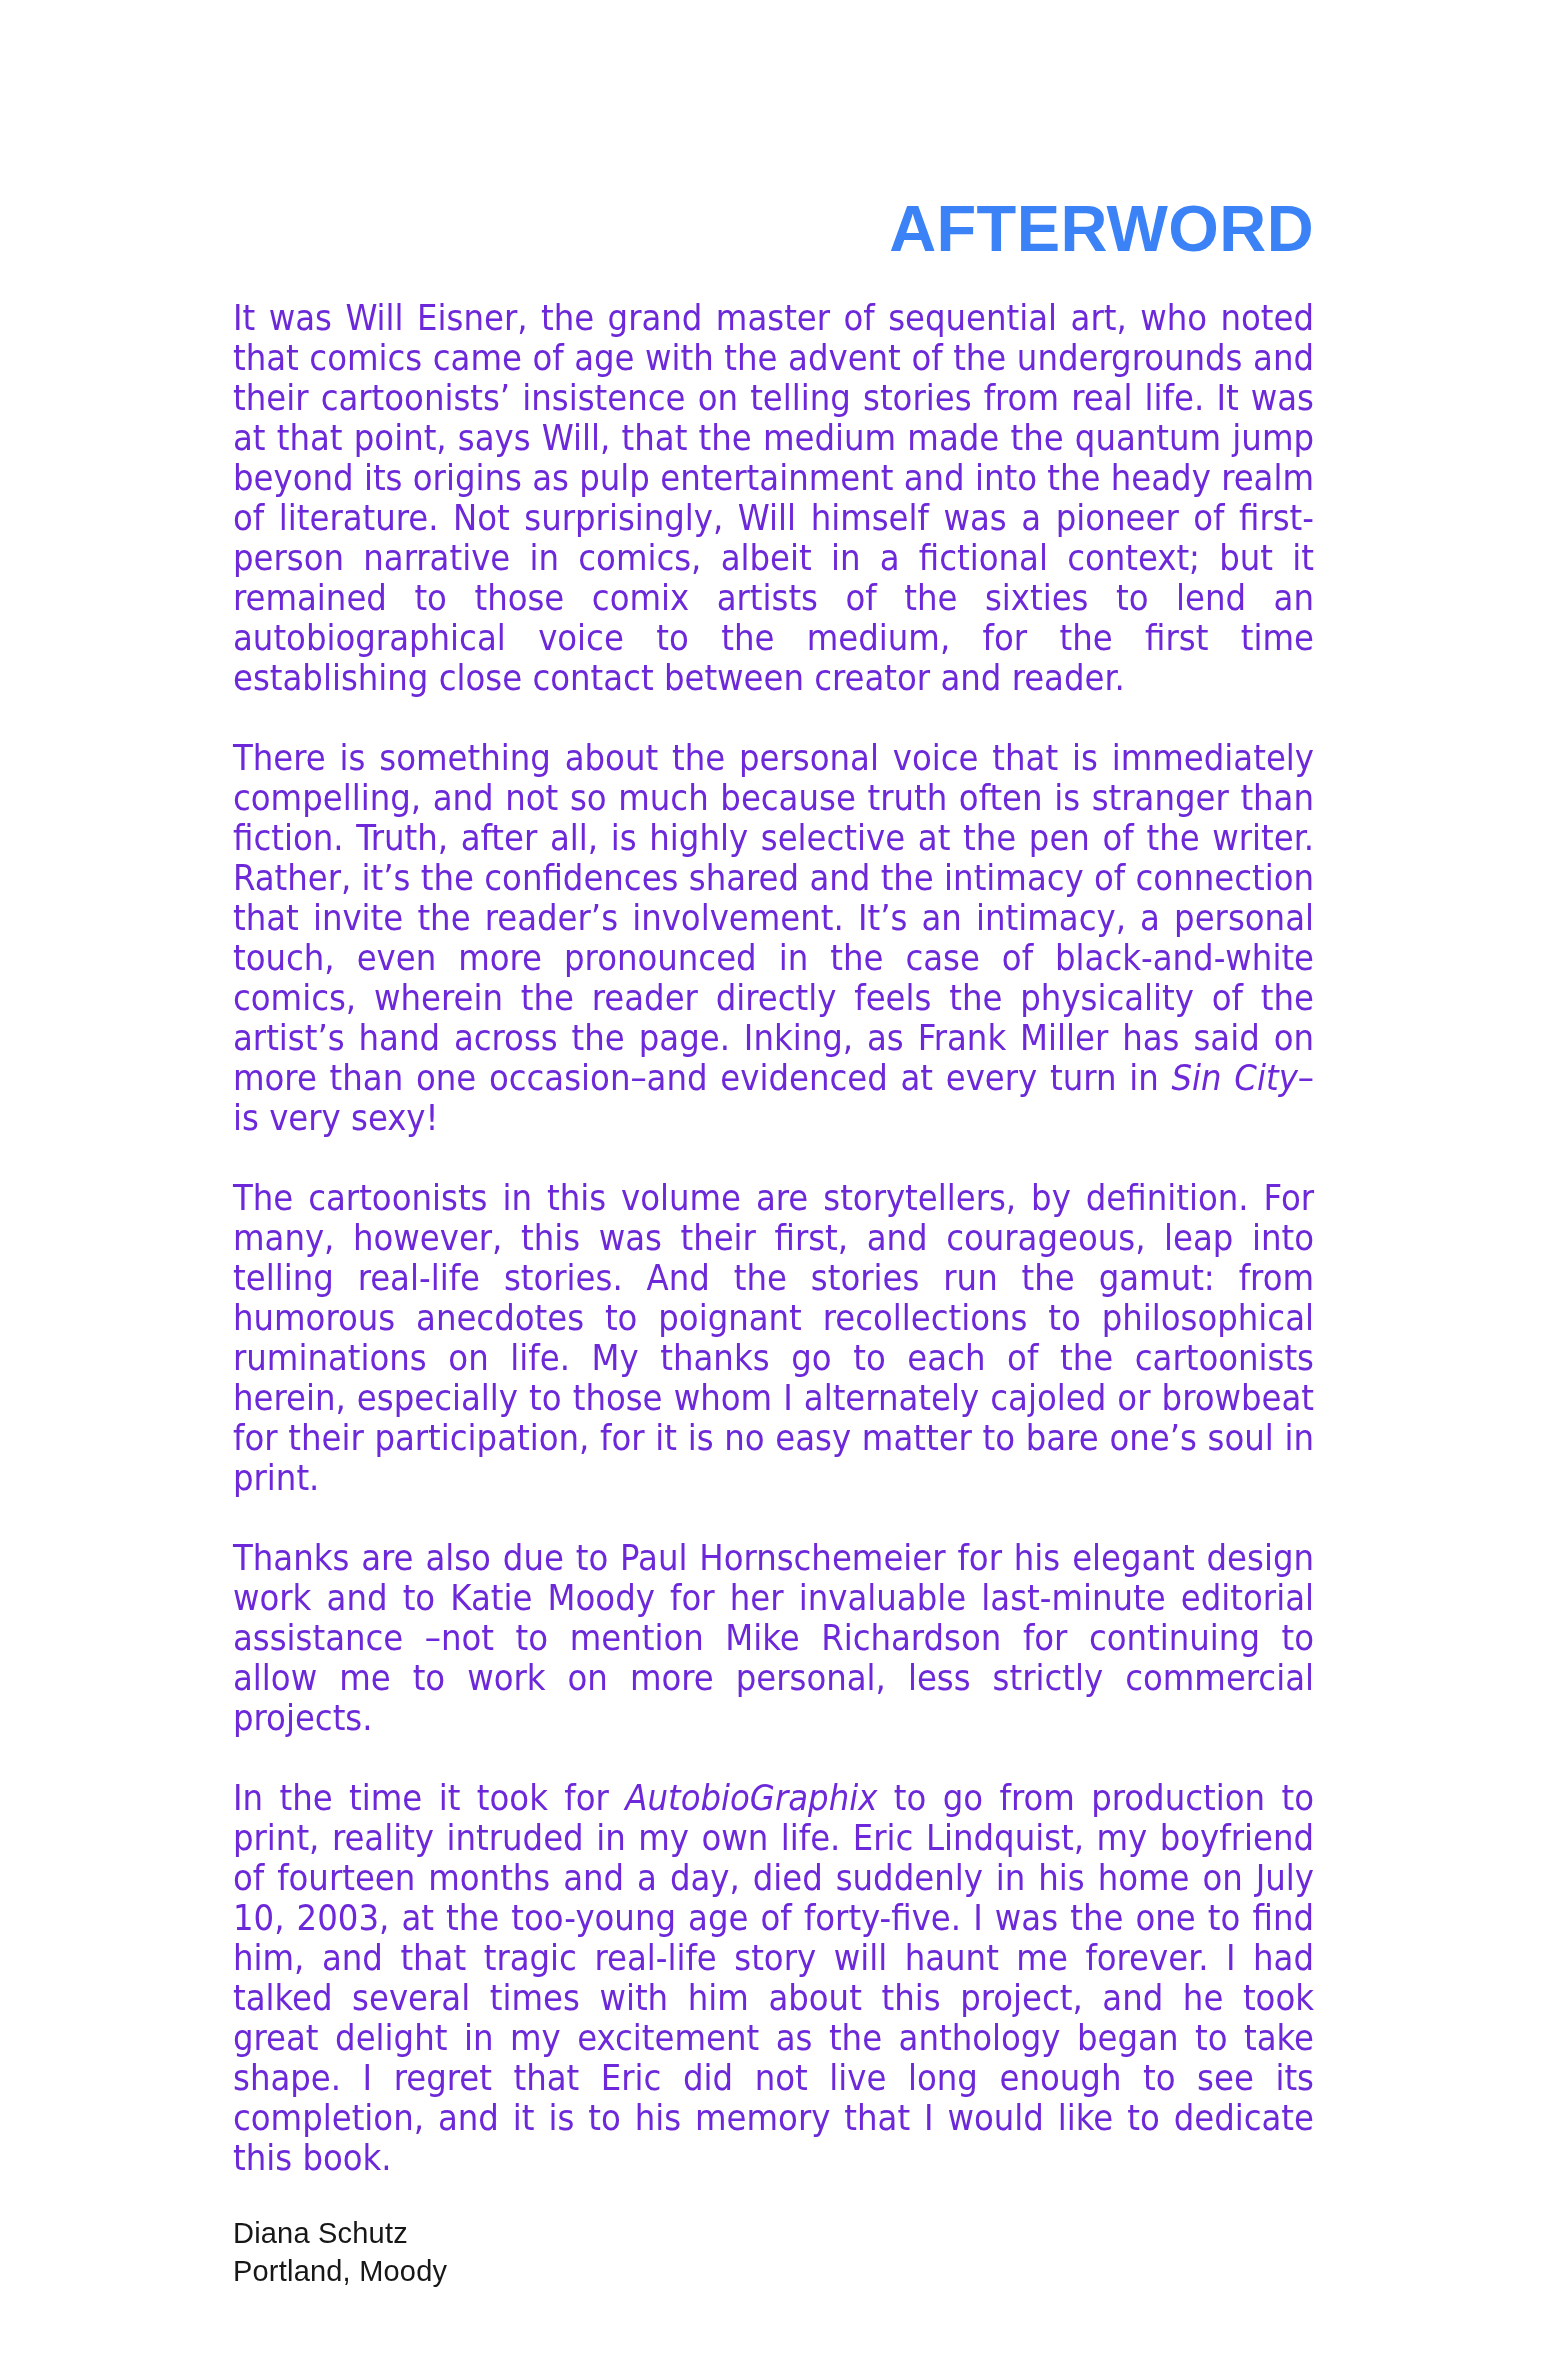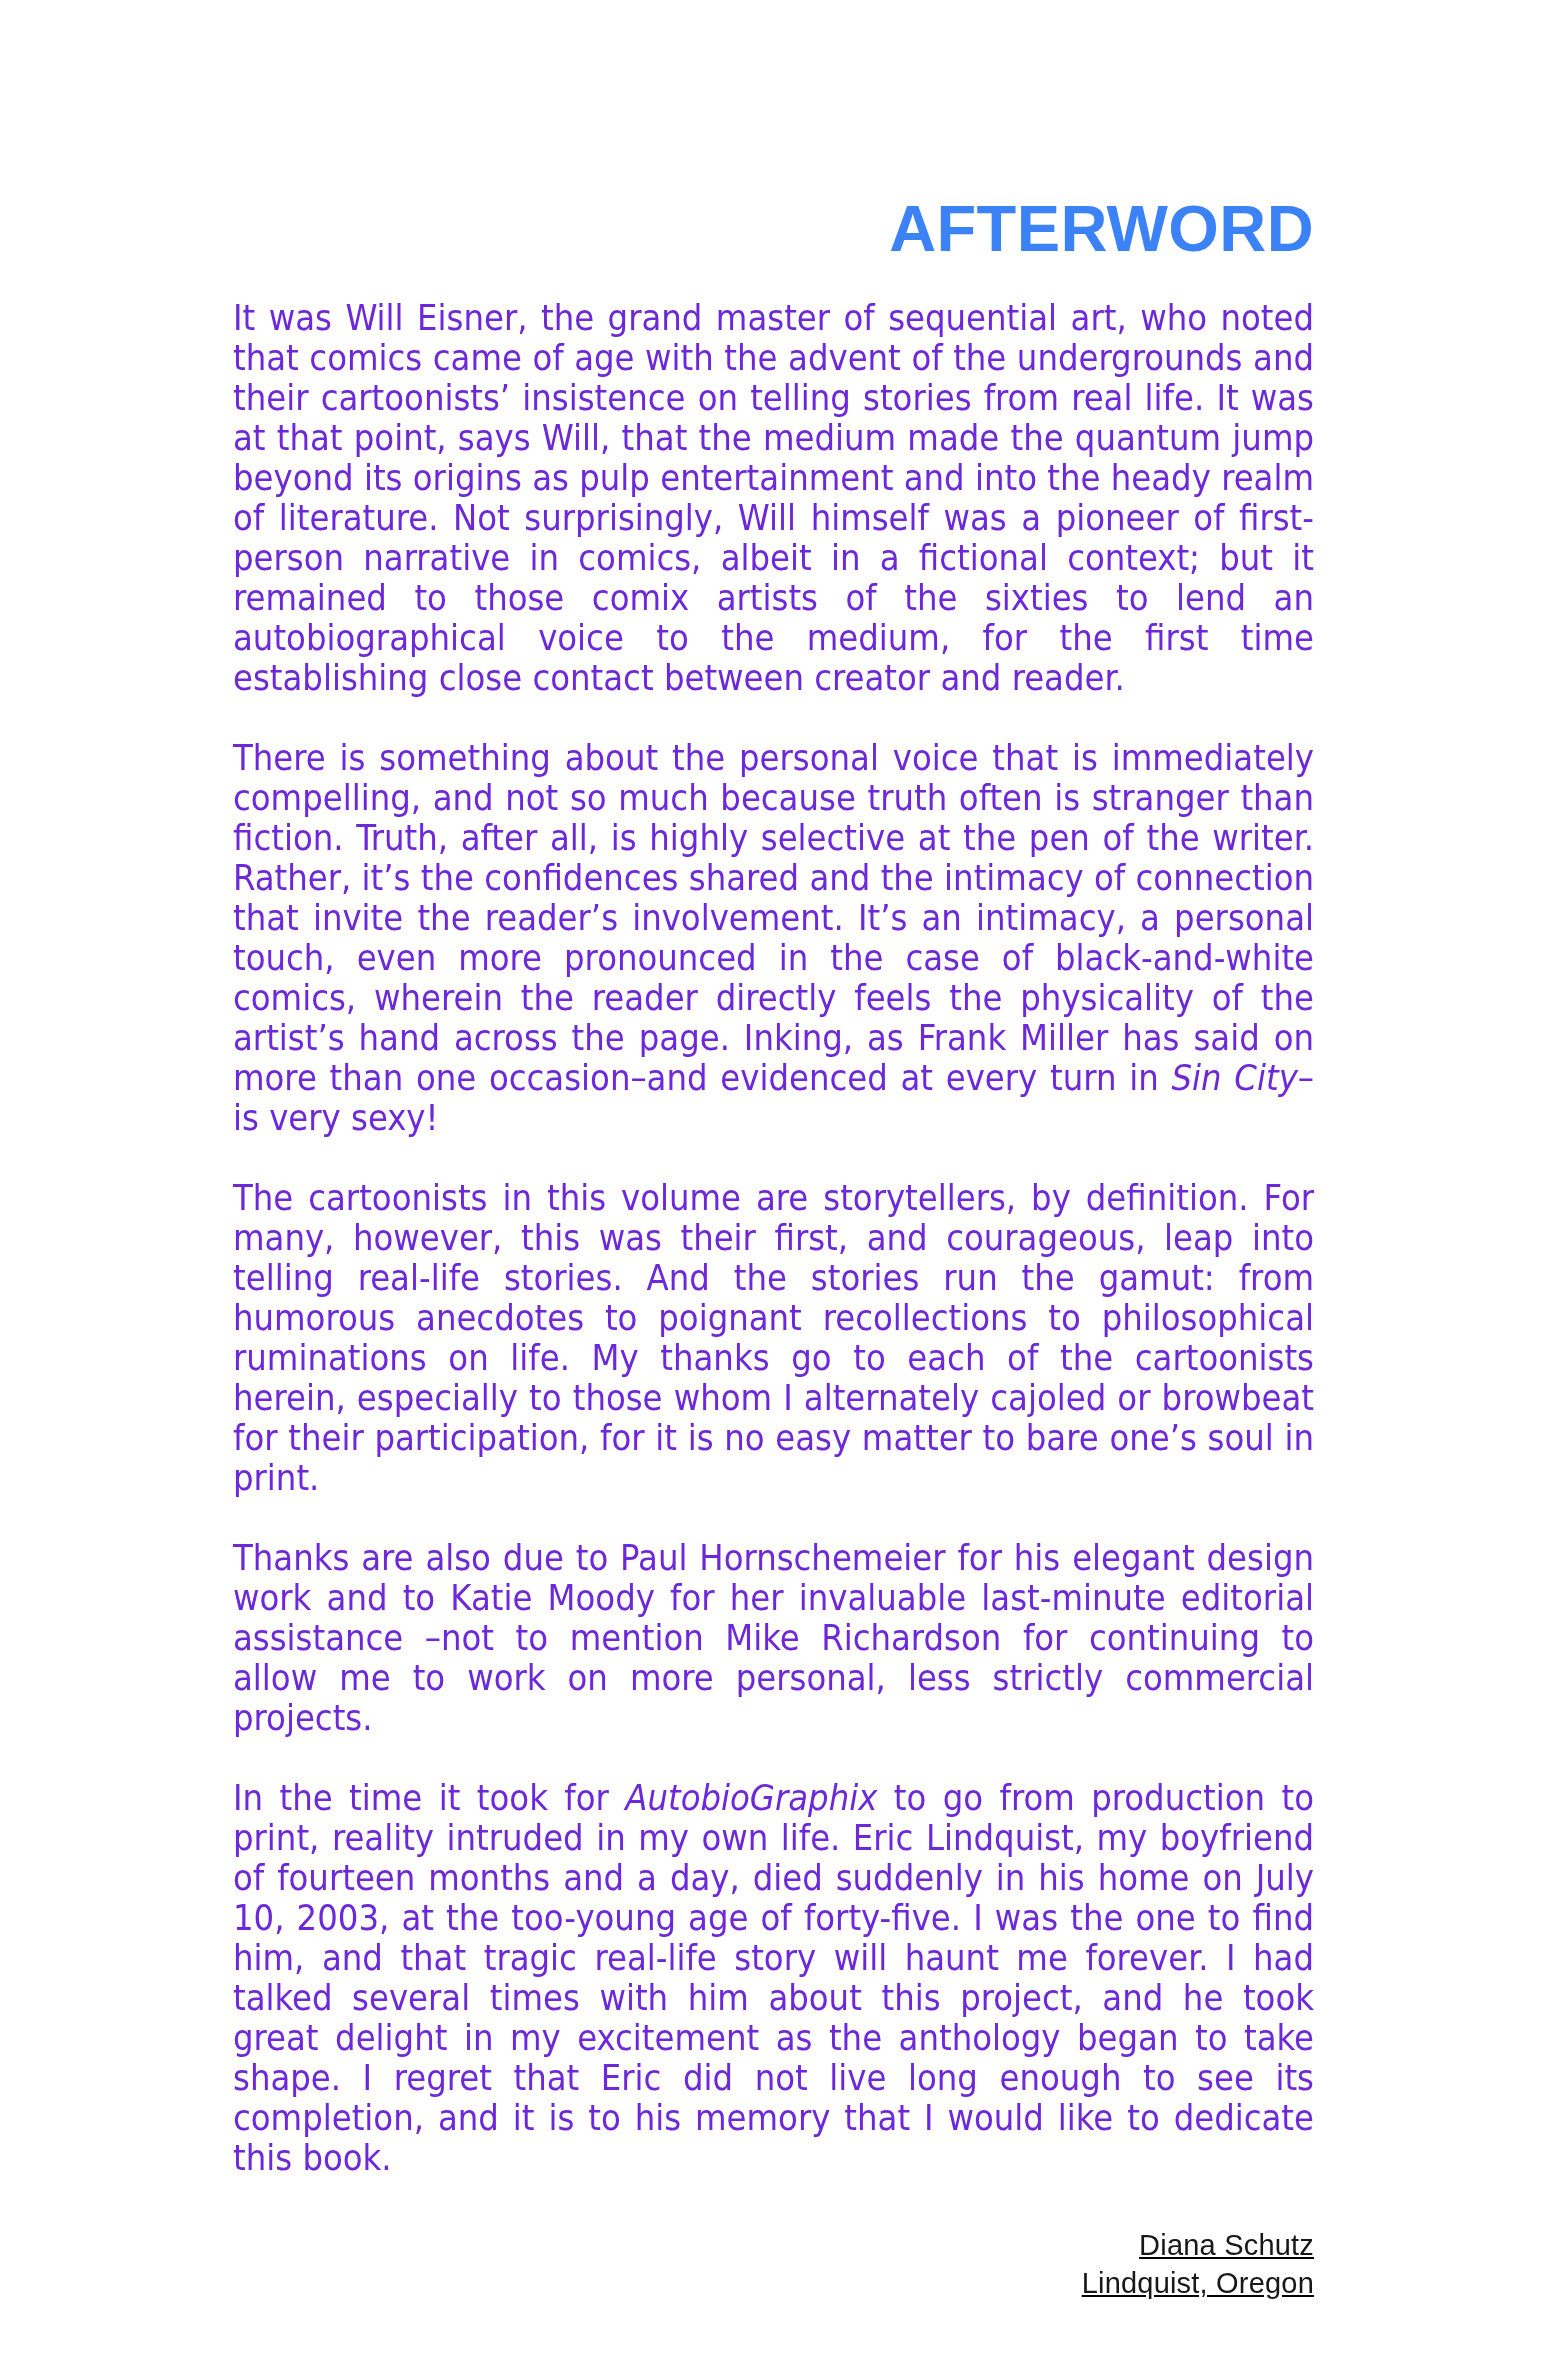--- a/index.html
+++ b/index.html
@@ -58,23 +58,21 @@
     margin-bottom: 13px;
   }
 
   .body-text em,
   .body-text i {
     font-style: italic;
   }
 
   
   .signature {
-    margin-top: 48px;
-    text-align: right;
-    text-decoration: underline;
+    margin-top: 36px;
   }
 
   .signature div {
     font-family: "Liberation Sans", sans-serif;
     font-size: 29px;
     line-height: 38px;
     font-weight: 400;
     color: #171717;
     letter-spacing: 0.2px;
   }
@@ -91,19 +89,19 @@
     <div class="body-text">
       <p>It was Will Eisner, the grand master of sequential art, who noted that comics came of age with the advent of the undergrounds and their cartoonists’ insistence on telling stories from real life. It was at that point, says Will, that the medium made the quantum jump beyond its origins as pulp entertainment and into the heady realm of literature. Not surprisingly, Will himself was a pioneer of first-person narrative in comics, albeit in a fictional context; but it remained to those comix artists of the sixties to lend an autobiographical voice to the medium, for the first time establishing close contact between creator and reader.</p>
       <p>There is something about the personal voice that is immediately compelling, and not so much because truth often is stranger than fiction. Truth, after all, is highly selective at the pen of the writer. Rather, it’s the confidences shared and the intimacy of connection that invite the reader’s involvement. It’s an intimacy, a personal touch, even more pronounced in the case of black-and-white comics, wherein the reader directly feels the physicality of the artist’s hand across the page. Inking, as Frank Miller has said on more than one occasion–and evidenced at every turn in <em>Sin City</em>–is very sexy!</p>
       <p>The cartoonists in this volume are storytellers, by definition. For many, however, this was their first, and courageous, leap into telling real-life stories. And the stories run the gamut: from humorous anecdotes to poignant recollections to philosophical ruminations on life. My thanks go to each of the cartoonists herein, especially to those whom I alternately cajoled or browbeat for their participation, for it is no easy matter to bare one’s soul in print.</p>
       <p>Thanks are also due to Paul Hornschemeier for his elegant design work and to Katie Moody for her invaluable last-minute editorial assistance –not to mention Mike Richardson for continuing to allow me to work on more personal, less strictly commercial projects.</p>
       <p>In the time it took for <em>AutobioGraphix</em> to go from production to print, reality intruded in my own life. Eric Lindquist, my boyfriend of fourteen months and a day, died suddenly in his home on July 10, 2003, at the too-young age of forty-five. I was the one to find him, and that tragic real-life story will haunt me forever. I had talked several times with him about this project, and he took great delight in my excitement as the anthology began to take shape. I regret that Eric did not live long enough to see its completion, and it is to his memory that I would like to dedicate this book.</p>
     </div>
 
     <div class="signature">
       <div>Diana Schutz</div>
-      <div>Lindquist, Oregon</div>
+      <div>Portland, Moody</div>
     </div>
 
   </div>
 
 </div>
 
 
 </body></html>

